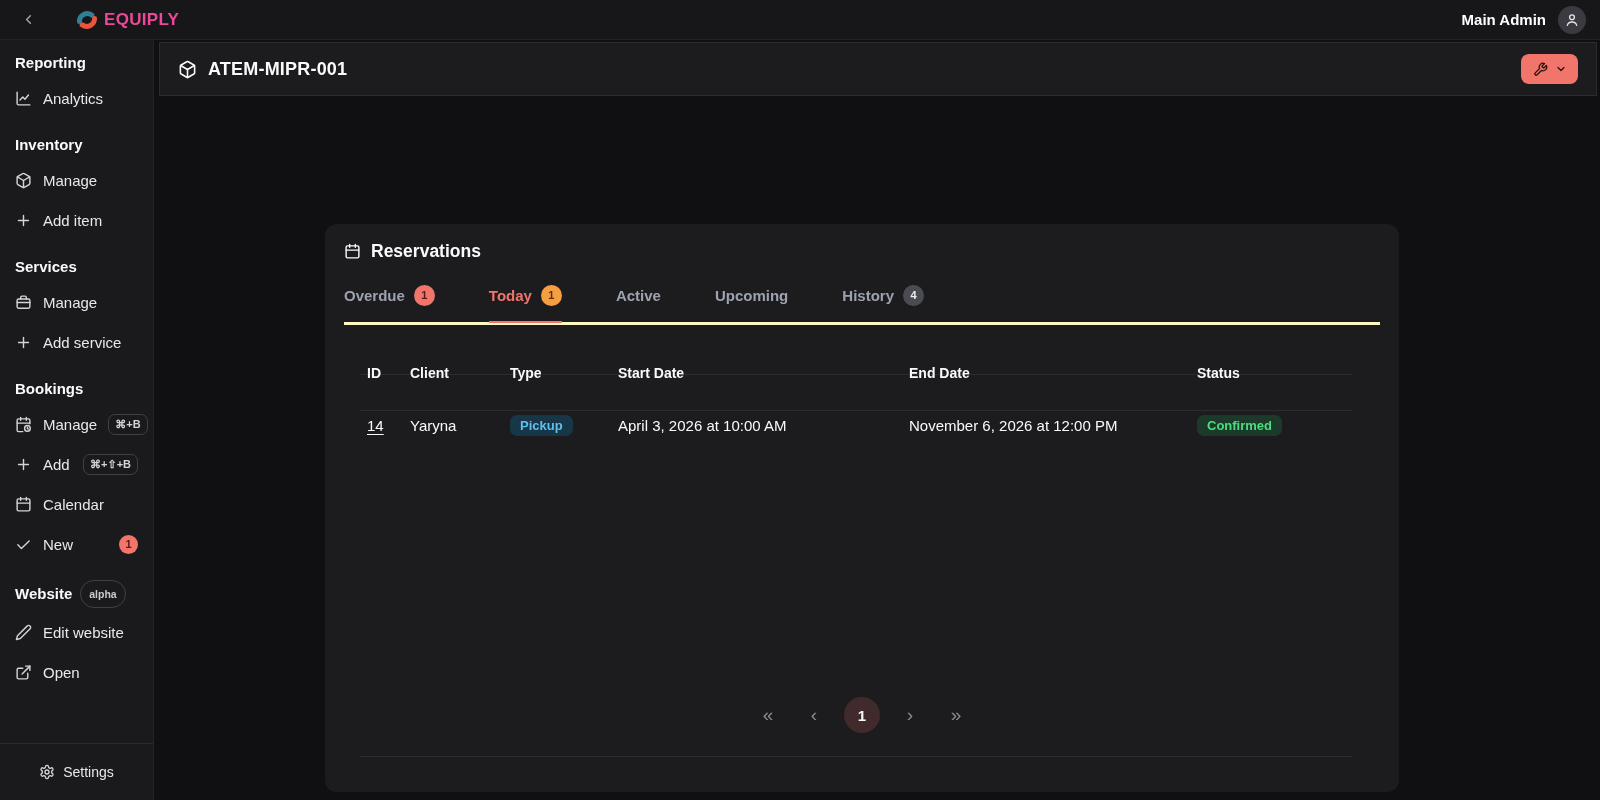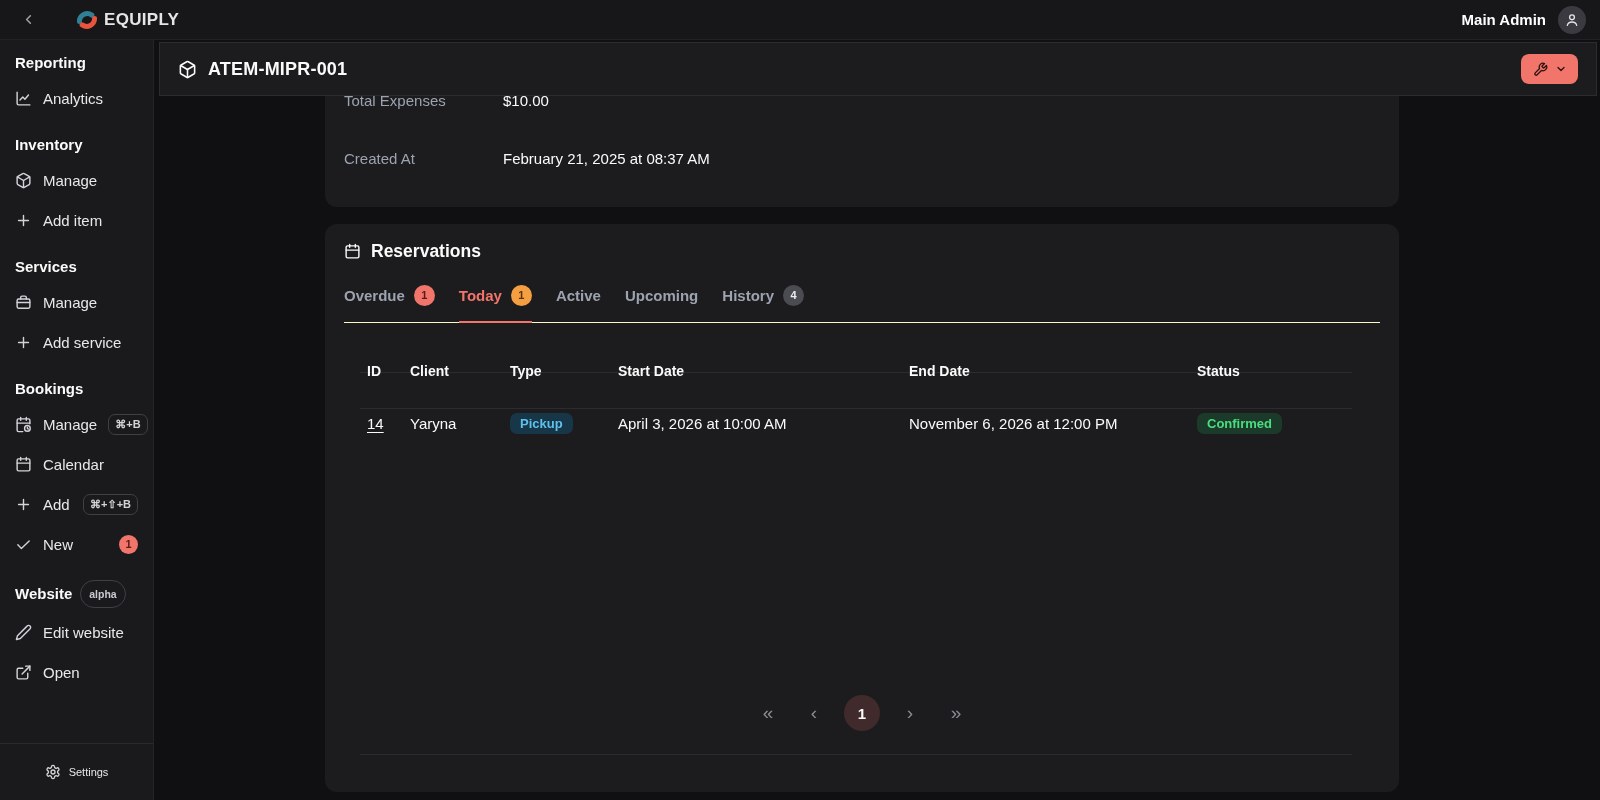--- a/index.html
+++ b/index.html
@@ -15,21 +15,21 @@
   .topbar {
     height:40px; background:#17171a; display:flex; align-items:center;
     padding:0 14px; border-bottom:1px solid #222226;
   }
   .back-btn {
     width:28px; height:28px; display:flex; align-items:center; justify-content:center;
     color:#a1a1aa; border-radius:6px; cursor:pointer; background:none; border:none;
   }
   .brand { display:flex; align-items:center; gap:4px; margin-left:32px; }
   .brand-logo { width:26px; height:26px; }
-  .brand-name { font-size:17px; font-weight:800; letter-spacing:.3px; color:#e5e5e5; }
+  .brand-name { font-size:17px; font-weight:800; letter-spacing:.3px; color:#ec4899; }
   .topbar-spacer { flex:1; }
   .user-name { font-size:15px; font-weight:700; color:#fff; }
   .avatar {
     width:28px; height:28px; border-radius:50%; background:#3a3a40; margin-left:12px;
     display:flex; align-items:center; justify-content:center; color:#e4e4e7; cursor:pointer;
   }
 
   
   .shell { display:flex; height:760px; }
 
@@ -58,21 +58,21 @@
     padding:3px 6px; font-size:11px; font-weight:600; color:#d4d4d8; white-space:nowrap;
   }
   .alpha-pill {
     border:1px solid #3f3f46; border-radius:999px; padding:2px 8px;
     font-size:10.5px; font-weight:600; color:#c9c9cf;
   }
   .sb-footer {
     margin-top:auto; height:57px; border-top:1px solid #2a2a2e;
     margin-left:-15px; margin-right:-15px;
     display:flex; align-items:center; justify-content:center; gap:8px;
-    font-size:11px; color:#e8e8ea; cursor:pointer;
+    font-size:14px; color:#e8e8ea; cursor:pointer;
   }
   .sb-footer .ic { width:16px; height:16px; color:#d4d4d8; }
 
   
   .main { flex:1; position:relative; background:#101013; }
 
   .page-header {
     position:absolute; top:2px; left:5px; right:3px; height:54px; z-index:5;
     background:#1c1c1f; border:1px solid #2b2b30; border-radius:0;
     display:flex; align-items:center; padding:0 18px;
@@ -99,21 +99,21 @@
   .detail-row.r2 { margin-top:34px; }
   .detail-label { width:159px; color:#9ca3af; flex-shrink:0; }
   .detail-value { color:#fafafa; }
 
   .res-card { top:184px; height:568px; padding:13px 19px 0 19px; }
   .res-title { display:flex; align-items:center; gap:10px; height:28px; }
   .res-title .ic { width:17px; height:17px; color:#fafafa; }
   .res-title-text { font-size:17.5px; font-weight:700; }
 
   .tabs {
-    display:flex; gap:24px; margin-top:20px; border-bottom:1px solid #fef9c3;
+    display:flex; gap:54px; margin-top:20px; border-bottom:3px solid #fef9c3;
   }
   .tab {
     display:flex; align-items:center; gap:9px; padding-bottom:15px;
     font-size:15px; font-weight:600; color:#9ca3af; cursor:pointer;
     border-bottom:2px solid transparent; margin-bottom:-1px; line-height:21px;
   }
   .tab.active { color:#f2756b; border-bottom-color:#f2756b; }
   .tab-badge {
     min-width:21px; height:21px; border-radius:50%; padding:0 4px;
     display:flex; align-items:center; justify-content:center;
@@ -249,35 +249,35 @@
             <path d="M16 2v4M8 2v4M3 10h18"></path>
             <circle cx="17.5" cy="17.5" r="4"></circle>
             <path d="M17.5 15.8v1.7l1.2 1"></path>
           </svg>
       </span>
       <span>Manage</span>
       <span class="kbd">⌘+B</span>
     </div>
     <div class="sb-item">
       <span class="ic">
+        <svg viewBox="0 0 24 24" fill="none" stroke="currentColor" stroke-width="2" stroke-linecap="round">
+            <path d="M12 5v14M5 12h14"></path>
+          </svg>
+      </span>
+      <span>Add</span>
+      <span class="kbd">⌘+⇧+B</span>
+    </div>
+    <div class="sb-item">
+      <span class="ic">
         <svg viewBox="0 0 24 24" fill="none" stroke="currentColor" stroke-width="2" stroke-linecap="round" stroke-linejoin="round">
             <rect x="3" y="4" width="18" height="17" rx="2"></rect>
             <path d="M16 2v4M8 2v4M3 10h18"></path>
           </svg>
       </span>
       <span>Calendar</span>
-    </div>
-    <div class="sb-item">
-      <span class="ic">
-        <svg viewBox="0 0 24 24" fill="none" stroke="currentColor" stroke-width="2" stroke-linecap="round">
-            <path d="M12 5v14M5 12h14"></path>
-          </svg>
-      </span>
-      <span>Add</span>
-      <span class="kbd">⌘+⇧+B</span>
     </div>
     <div class="sb-item">
       <span class="ic">
         <svg viewBox="0 0 24 24" fill="none" stroke="currentColor" stroke-width="2" stroke-linecap="round" stroke-linejoin="round">
             <path d="M4 12.5l5 5L20 7"></path>
           </svg>
       </span>
       <span>New</span>
       <span class="count-badge">1</span>
     </div>
@@ -337,30 +337,20 @@
             </svg>
         </span>
         <span class="ic-chev">
           <svg viewBox="0 0 24 24" fill="none" stroke="currentColor" stroke-width="2.6" stroke-linecap="round" stroke-linejoin="round">
               <path d="M6 9l6 6 6-6"></path>
             </svg>
         </span>
       </button>
     </div>
 
-    <section class="card detail-card">
-      <div class="detail-row r1">
-        <span class="detail-label">Total Expenses</span>
-        <span class="detail-value">$10.00</span>
-      </div>
-      <div class="detail-row r2">
-        <span class="detail-label">Created At</span>
-        <span class="detail-value">February 21, 2025 at 08:37 AM</span>
-      </div>
-    </section>
 
     <section class="card res-card">
       <div class="res-title">
         <span class="ic">
           <svg viewBox="0 0 24 24" fill="none" stroke="currentColor" stroke-width="2" stroke-linecap="round" stroke-linejoin="round">
               <rect x="3" y="4" width="18" height="17" rx="2"></rect>
               <path d="M16 2v4M8 2v4M3 10h18"></path>
             </svg>
         </span>
         <span class="res-title-text">Reservations</span>

